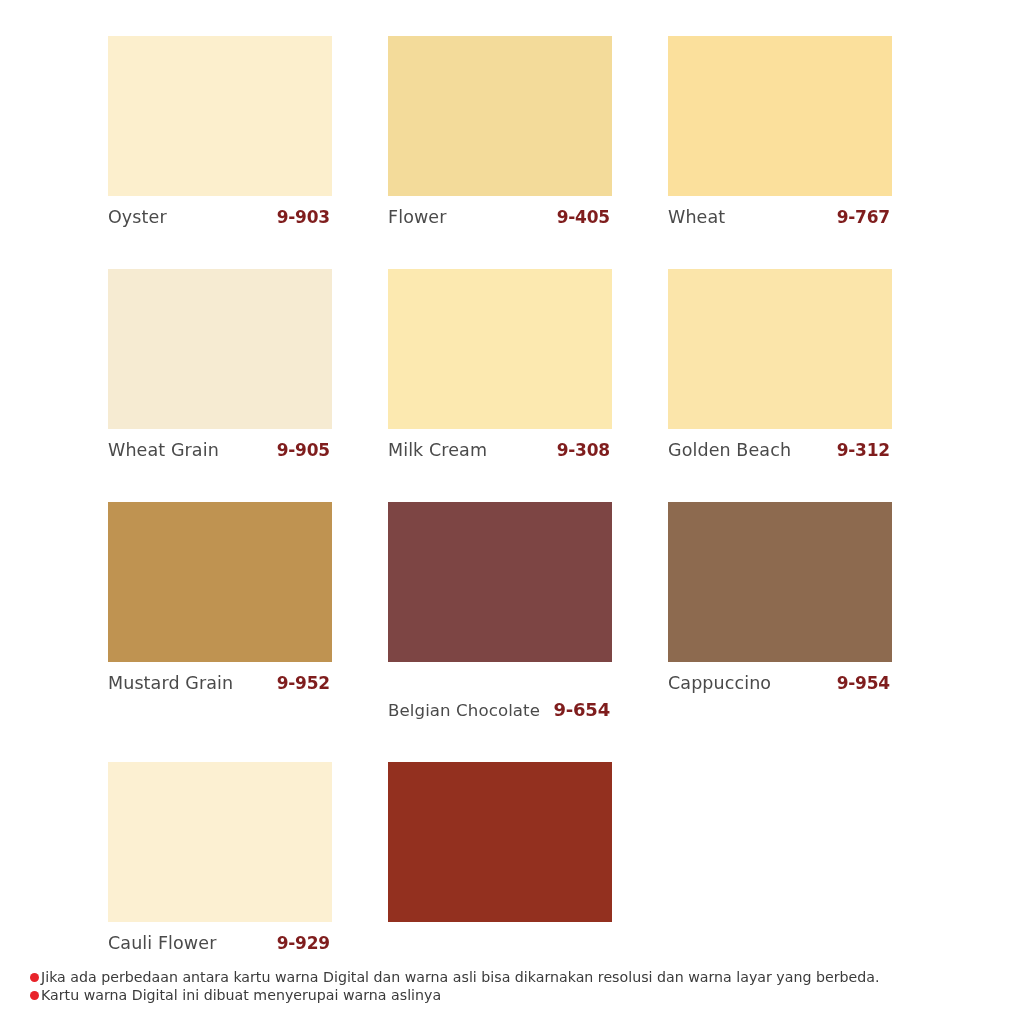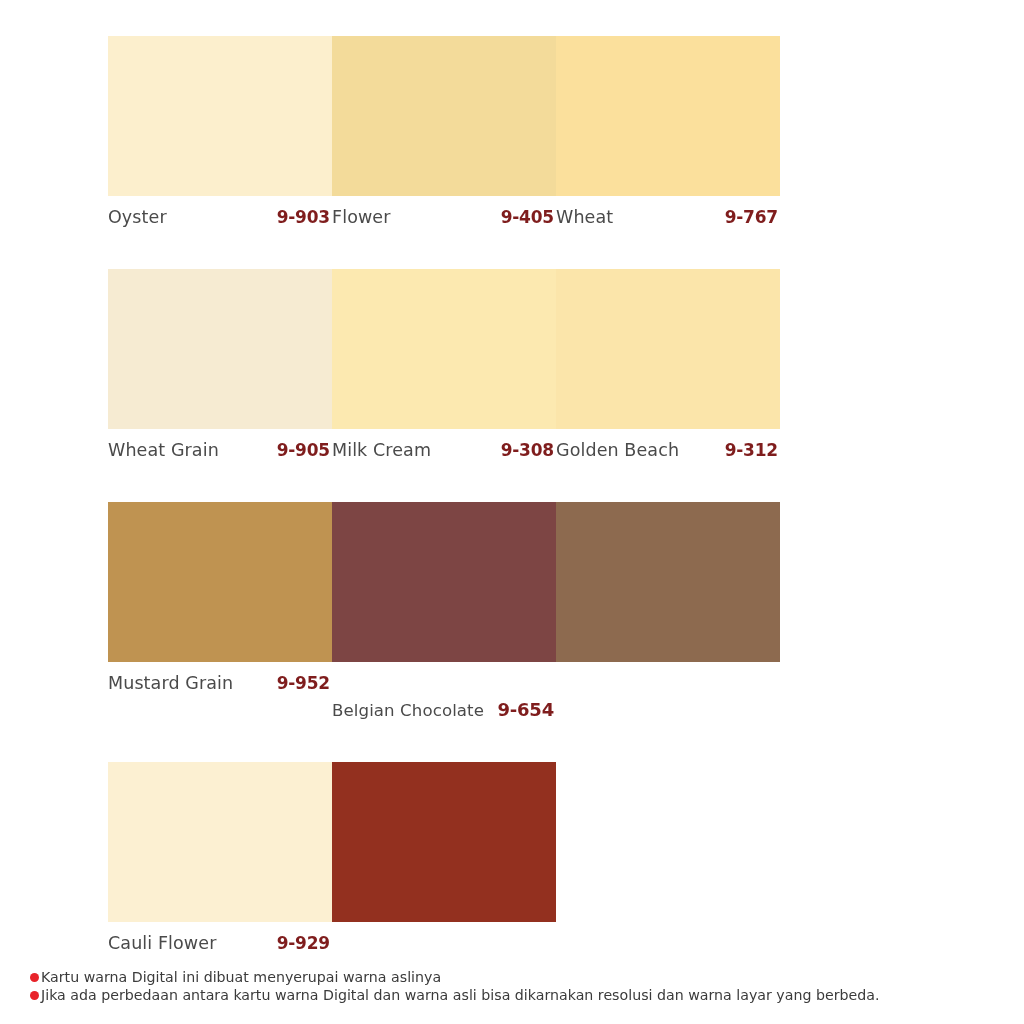--- a/index.html
+++ b/index.html
@@ -25,20 +25,21 @@
 
   .grid {
     position: absolute;
     left: 108px;
     top: 36px;
     width: 784px;
   }
 
   .row {
     display: flex;
+    gap: 56px;
     margin-bottom: 42px;
   }
   .row:last-child { margin-bottom: 0; }
 
   .cell {
     width: 224px;
     flex: 0 0 224px;
   }
 
   .chip {
@@ -168,20 +169,24 @@
       </div>
       <div class="cell tight">
         <div class="chip" style="background-color: rgb(125, 69, 68);"></div>
         <div class="caption">
           <span class="swatch-name">Belgian Chocolate</span>
           <span class="swatch-code">9-654</span>
         </div>
       </div>
       <div class="cell">
         <div class="chip" style="background-color: rgb(141, 106, 79);"></div>
+        <div class="caption">
+          <span class="swatch-name">Cappuccino</span>
+          <span class="swatch-code">9-954</span>
+        </div>
       </div>
     </div>
 
     <div class="row">
       <div class="cell">
         <div class="chip" style="background-color: rgb(252, 240, 210);"></div>
         <div class="caption">
           <span class="swatch-name">Cauli Flower</span>
           <span class="swatch-code">9-929</span>
         </div>
@@ -190,21 +195,21 @@
         <div class="chip" style="background-color: rgb(147, 48, 31);"></div>
       </div>
       <div class="cell"></div>
     </div>
 
   </div>
 
   <div class="notes">
     <div class="note-line">
       <span class="bullet" style="background-color: rgb(232, 35, 42);"></span>
-      <span>Kartu warna Digital ini dibuat menyerupai warna aslinya</span>
+      <span>Jika ada perbedaan antara kartu warna Digital dan warna asli bisa dikarnakan resolusi dan warna layar yang berbeda.</span>
     </div>
     <div class="note-line">
       <span class="bullet" style="background-color: rgb(232, 35, 42);"></span>
-      <span>Jika ada perbedaan antara kartu warna Digital dan warna asli bisa dikarnakan resolusi dan warna layar yang berbeda.</span>
+      <span>Kartu warna Digital ini dibuat menyerupai warna aslinya</span>
     </div>
   </div>
 
 </div>
 
 </body></html>

